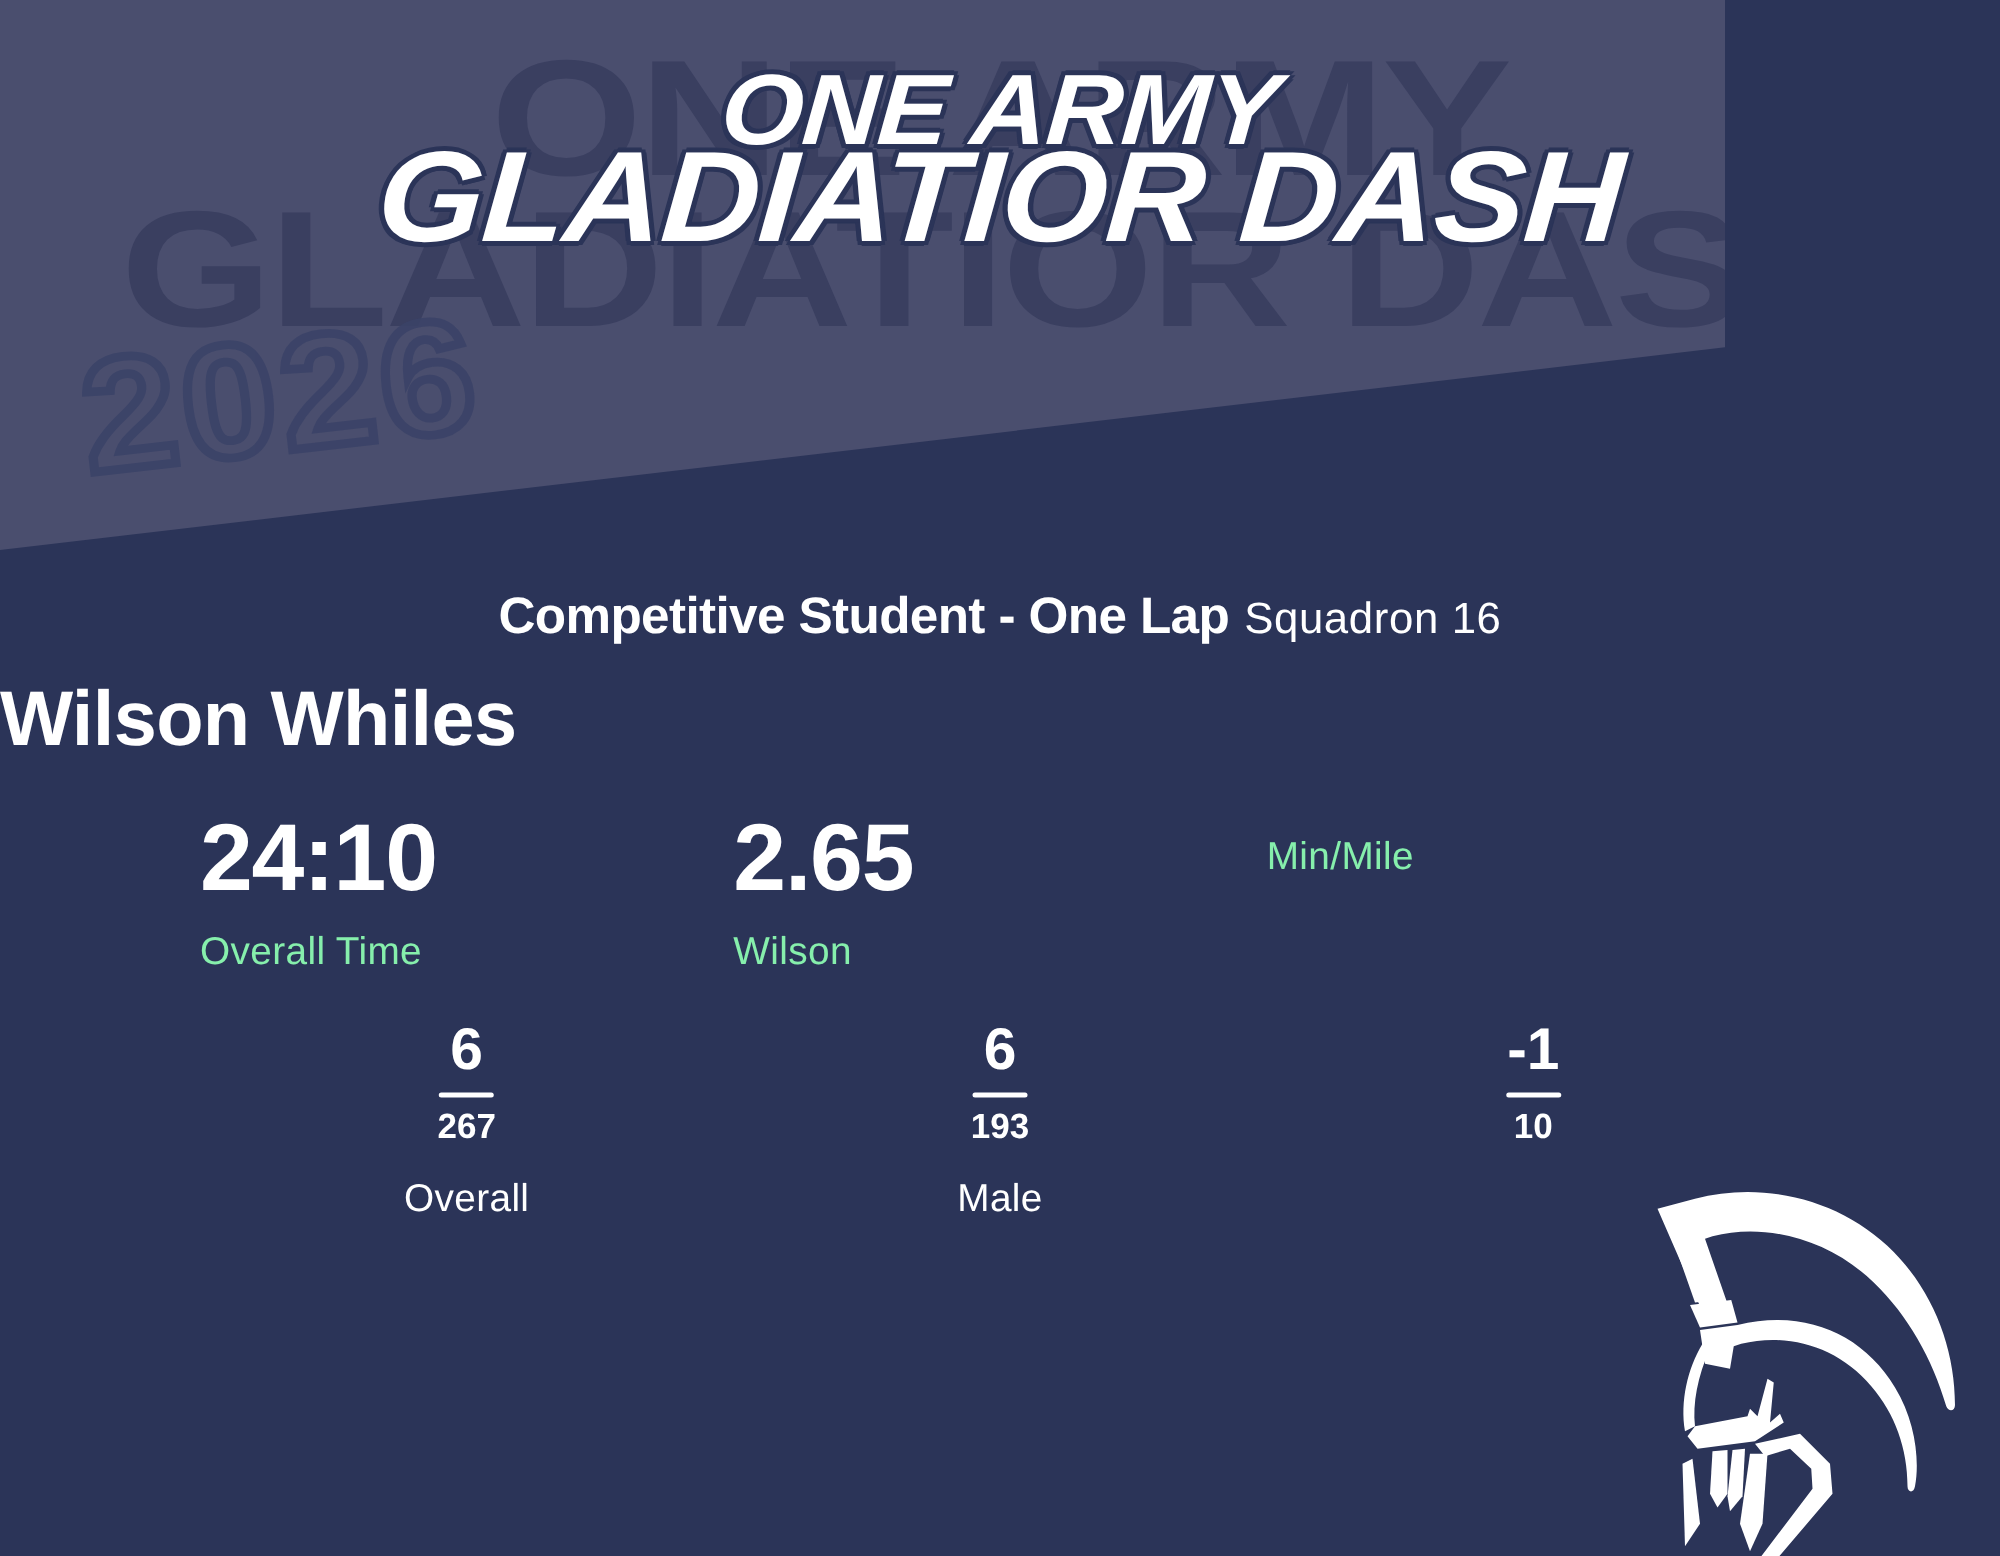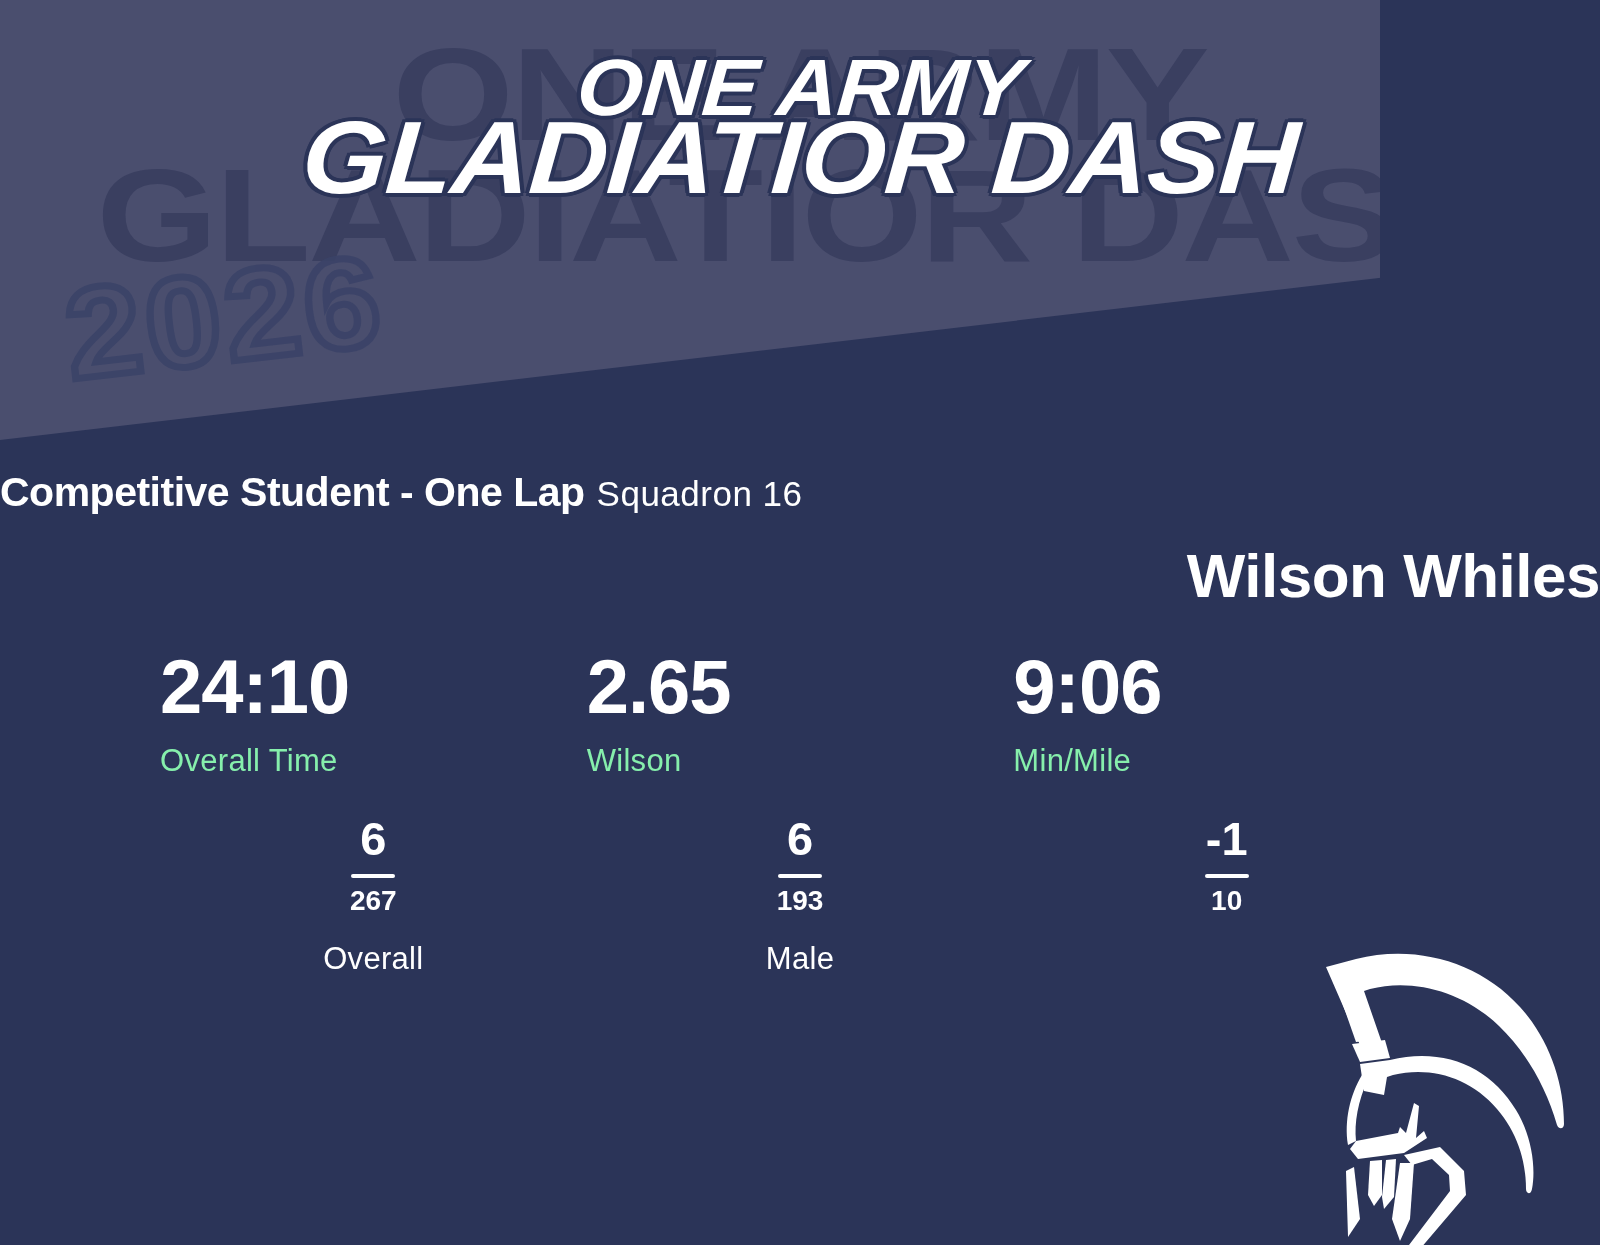--- a/index.html
+++ b/index.html
@@ -92,38 +92,39 @@
   }
 
   
   .content {
     position:absolute;
     left:0; top:445px;
     width:1600px;
   }
 
   .event-line {
+    text-align:center;
     color:#ffffff;
     white-space:nowrap;
     margin-top:24px;
   }
   .event-name {
     font-size:41px;
     font-weight:bold;
     letter-spacing:-0.5px;
   }
   .squadron {
     font-size:35px;
     font-weight:normal;
     letter-spacing:0.5px;
     margin-left:12px;
   }
 
   .runner-name {
-    text-align:right;
+    text-align:left;
     color:#ffffff;
     font-size:62px;
     font-weight:bold;
     letter-spacing:-0.5px;
     margin-top:24px;
     white-space:nowrap;
   }
 
   
   .stats-row {
@@ -231,21 +232,20 @@
     <div class="stats-row">
       <div class="stat-col">
         <div class="stat-value">24:10</div>
         <div class="stat-label">Overall Time</div>
       </div>
       <div class="stat-col">
         <div class="stat-value">2.65</div>
         <div class="stat-label">Wilson</div>
       </div>
       <div class="stat-col">
-        <div class="stat-value">9:06</div>
         <div class="stat-label">Min/Mile</div>
       </div>
     </div>
 
     <div class="ranks-row">
       <div class="rank-col">
         <div class="rank-num">6</div>
         <div class="rank-bar"></div>
         <div class="rank-den">267</div>
         <div class="rank-label">Overall</div>

